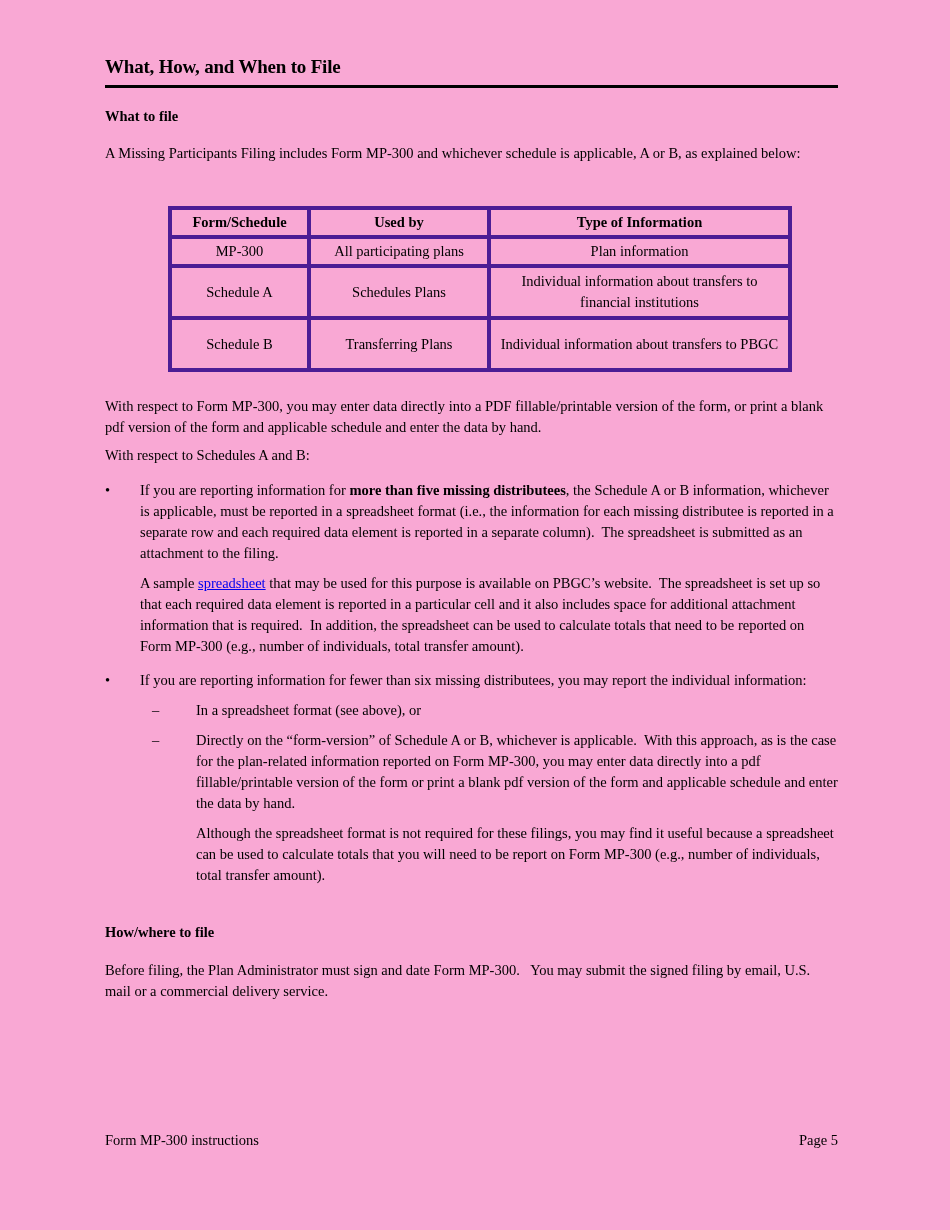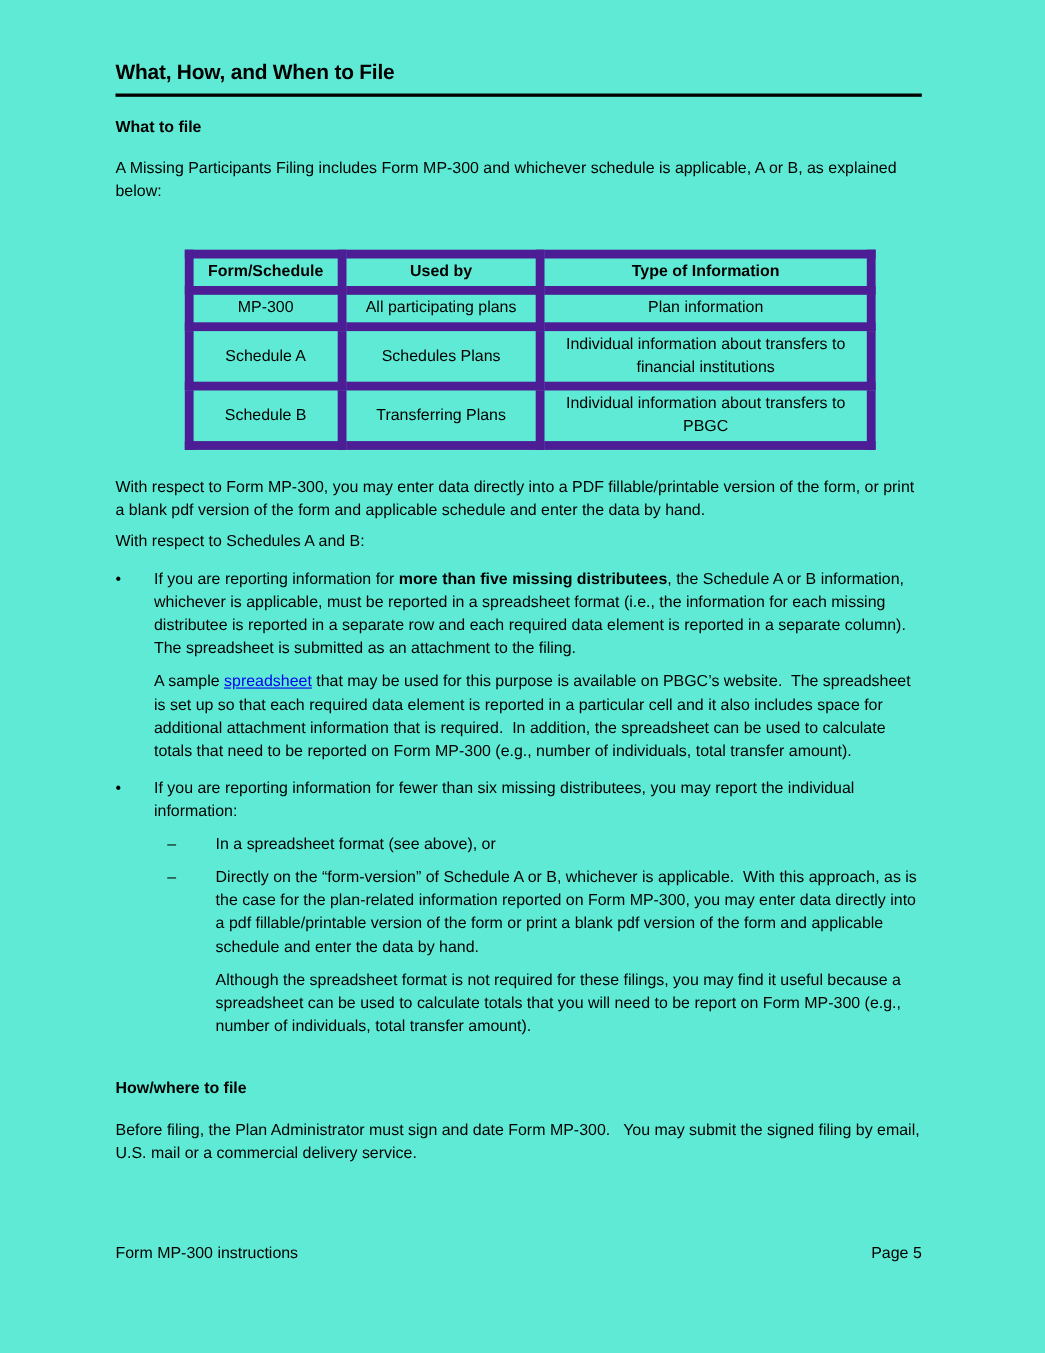--- a/index.html
+++ b/index.html
@@ -1,22 +1,22 @@
 <!DOCTYPE html>
 <html><head>
 <meta charset="utf-8">
 <style>
   * { box-sizing: border-box; margin: 0; padding: 0; }
   html, body { background: #ffffff; }
   .page {
     position: relative;
     width: 950px;
     height: 1230px;
-    background: #5eead4;
-    font-family: Liberation Sans, sans-serif;
+    background: #f9a8d4;
+    font-family: Liberation Serif, serif;
     color: #000000;
     overflow: hidden;
   }
   .content {
     position: absolute;
     left: 105px;
     top: 0;
     width: 733px;
   }
   .doc-title {
@@ -56,21 +56,21 @@
   
   .forms-table {
     margin: 42px 0 0 63px;
     border-collapse: collapse;
     table-layout: fixed;
     width: 620px;
     font-size: 14.5px;
     line-height: 21px;
   }
   .forms-table th, .forms-table td {
-    border: 8px solid #4c1d95;
+    border: 4px solid #4c1d95;
     text-align: center;
     vertical-align: middle;
     padding: 2px 6px;
   }
   .forms-table th { font-weight: bold; height: 27px; }
   .col-form { width: 139px; }
   .col-used { width: 180px; }
   .col-type { width: 301px; }
   .row-short td { height: 28px; }
   .row-tall td { height: 52px; }

